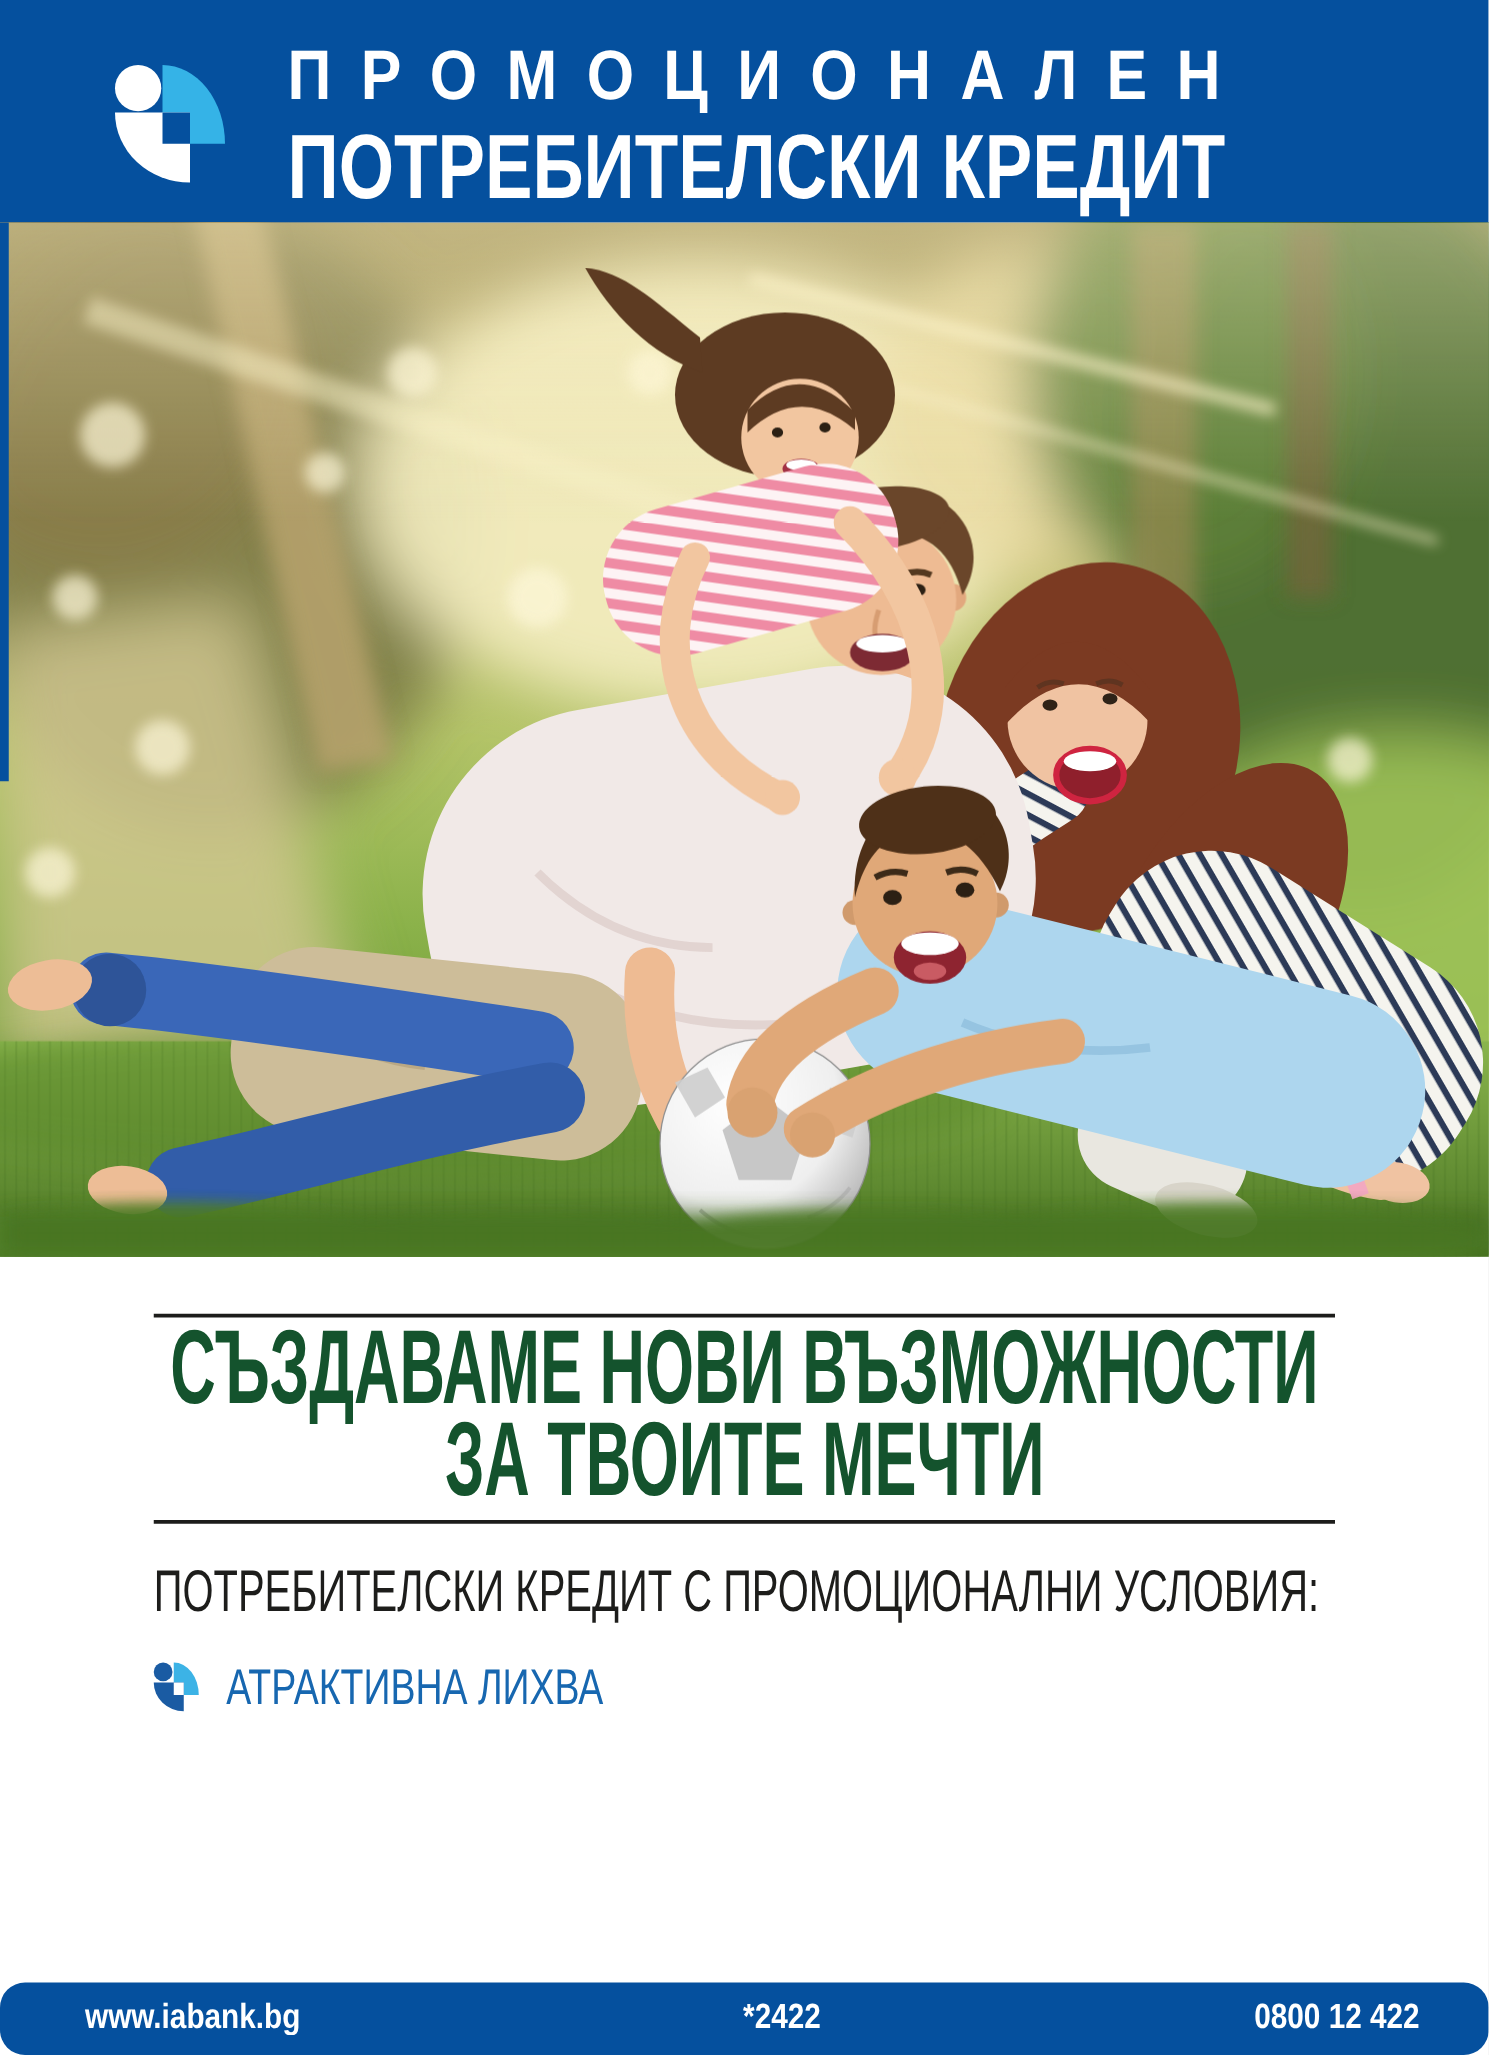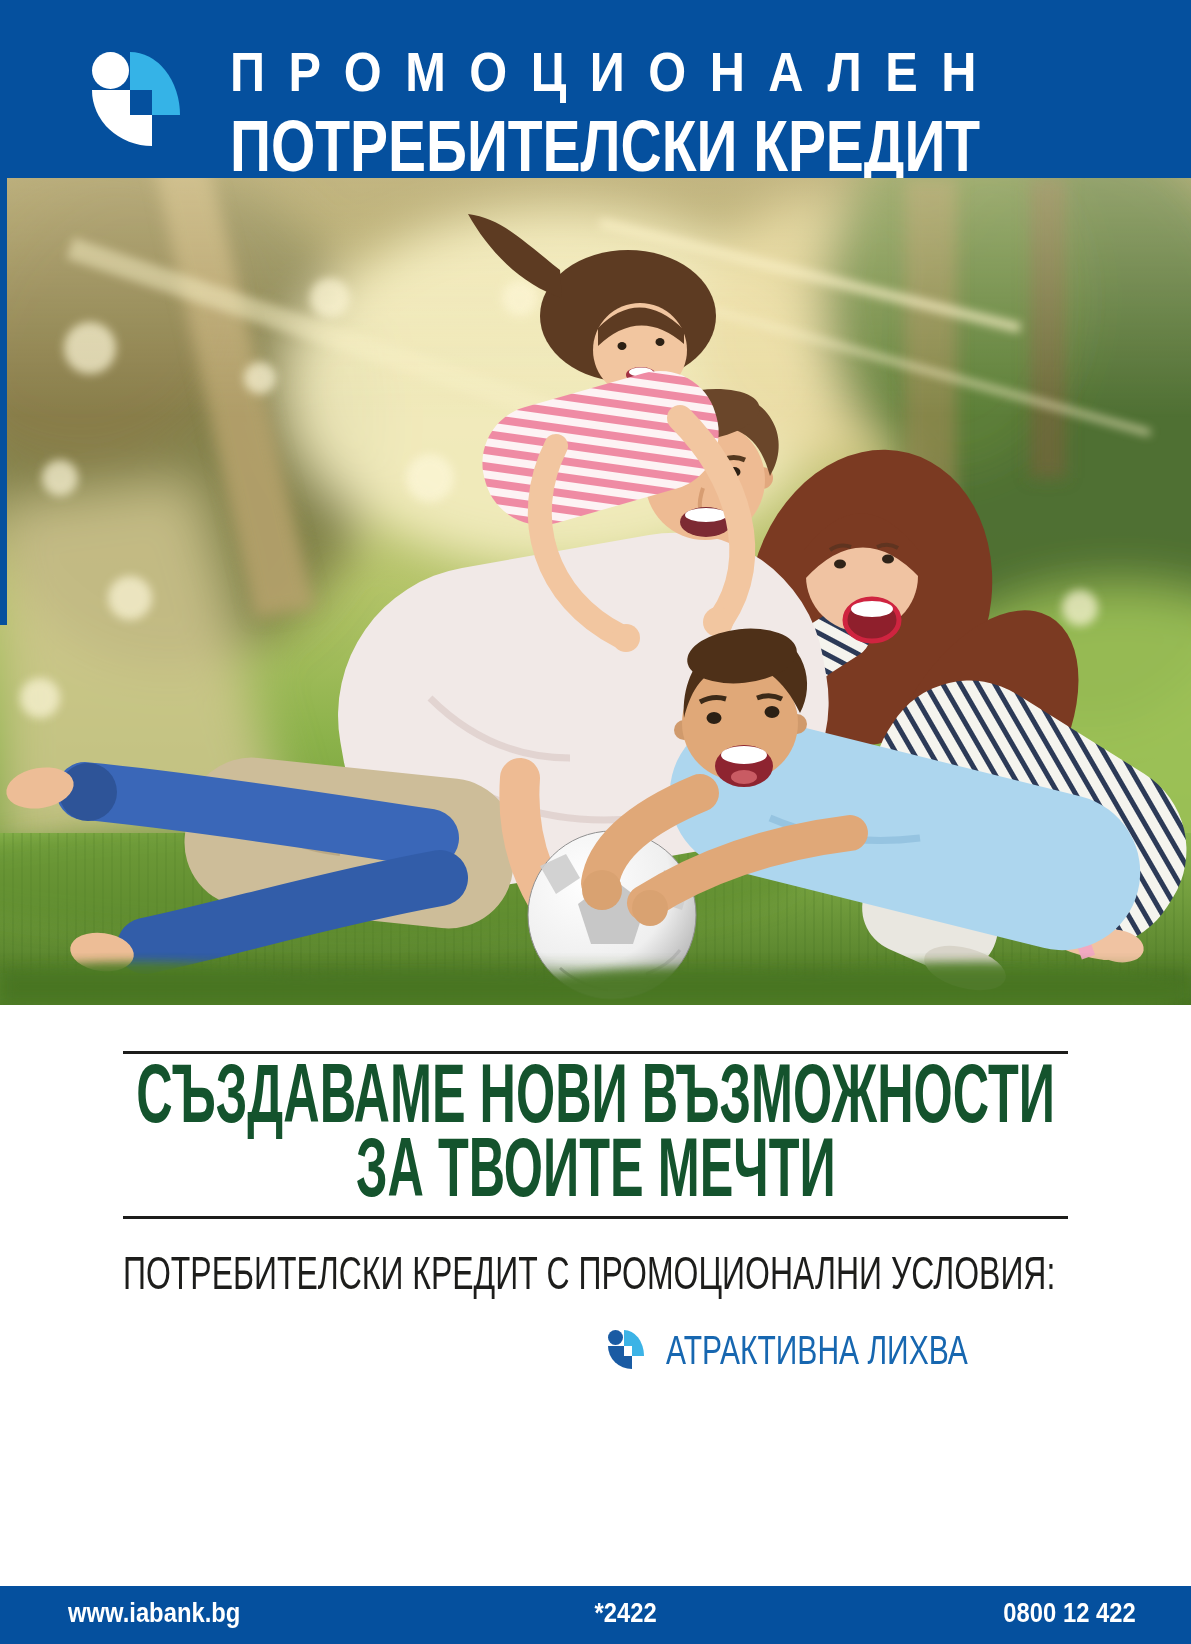--- a/index.html
+++ b/index.html
@@ -5,49 +5,49 @@
   html,body{margin:0;padding:0;background:#e9e9e9;font-family:"Liberation Sans",sans-serif;}
   .page{position:relative;width:1191px;height:1644px;margin:0 auto;background:#ffffff;overflow:hidden;}
 
   
   .header{position:absolute;top:0;left:0;width:100%;height:178px;background:#05509e;}
   .logo{position:absolute;left:92px;top:52px;width:88px;height:95px;}
   .logo .dot{position:absolute;left:0;top:0;width:37px;height:37px;border-radius:50%;background:#ffffff;}
   .logo .q-top{position:absolute;left:38px;top:0;width:50px;height:63px;border-radius:0 100% 0 0;background:#35b3e7;}
   .logo .q-bottom{position:absolute;left:0;top:38px;width:60px;height:56px;border-radius:0 0 0 100%;background:#ffffff;}
   .logo .notch{position:absolute;left:38px;top:38px;width:22px;height:25px;background:#05509e;}
-  .titles{position:absolute;left:230px;top:44px;color:#ffffff;}
+  .titles{position:absolute;left:230px;top:32px;color:#ffffff;}
   .t1{font-size:56px;font-weight:bold;letter-spacing:27px;transform:scaleX(.87);transform-origin:left center;white-space:nowrap;line-height:1;}
   .t2{font-size:73px;font-weight:bold;transform:scaleX(.78);transform-origin:left center;white-space:nowrap;line-height:1;margin-top:9px;}
 
   
   .photo{position:absolute;top:178px;left:0;width:1191px;height:827px;line-height:0;}
 
   
   .content{position:absolute;top:1005px;left:123px;width:945px;}
   .rule{height:3px;background:#1d1d1b;}
   .rule-top{margin-top:46px;}
   .headline{color:#14532d;font-weight:bold;margin-top:3px;}
   .hl{display:flex;justify-content:center;}
   .hl > span{display:inline-block;font-size:84px;line-height:.88;white-space:nowrap;transform:scaleX(.60);}
   .rule-bottom{margin-top:11px;}
   .subheadline{margin-top:30px;font-size:47px;color:#1d1d1b;line-height:1;}
   .subheadline > span{display:inline-block;white-space:nowrap;transform:scaleX(.68);transform-origin:left top;}
   .bullets{list-style:none;margin:34px 0 0 0;padding:0;}
-  .bullet{display:flex;align-items:center;margin-bottom:50px;justify-content:flex-end;}
+  .bullet{display:flex;align-items:center;margin-bottom:50px;}
   .mini{position:relative;width:36px;height:40px;flex:0 0 auto;margin-right:22px;}
   .mini .dot{position:absolute;left:0;top:0;width:15px;height:15px;border-radius:50%;background:#1a5ba3;}
   .mini .q-top{position:absolute;left:16px;top:0;width:20px;height:26px;border-radius:0 100% 0 0;background:#3cb3e6;}
   .mini .q-bottom{position:absolute;left:0;top:16px;width:24px;height:23px;border-radius:0 0 0 100%;background:#1a5ba3;}
   .mini .notch{position:absolute;left:16px;top:16px;width:8px;height:10px;background:#ffffff;}
   .bullet .label{font-size:40px;color:#1767b0;line-height:1;}
   .bullet .label > span{display:inline-block;white-space:nowrap;transform:scaleX(.75);transform-origin:left center;}
 
   
-  .footer{position:absolute;left:0;bottom:0;width:100%;height:58px;background:#05509e;display:flex;align-items:center;justify-content:space-between;padding:0 55px 5px 68px;box-sizing:border-box;color:#ffffff;}
+  .footer{position:absolute;left:0;bottom:0;width:100%;height:58px;background:#05509e;display:flex;align-items:center;justify-content:space-between;padding:0 55px 5px 68px;box-sizing:border-box;color:#ffffff;border-radius:20px;}
   .f{font-size:28px;font-weight:bold;white-space:nowrap;display:inline-block;transform:scaleX(.85);}
   .f-left{transform-origin:left center;}
   .f-center{transform-origin:center center;}
   .f-right{transform-origin:right center;}
 </style>
 </head>
 <body>
 
 <div class="page">
 

